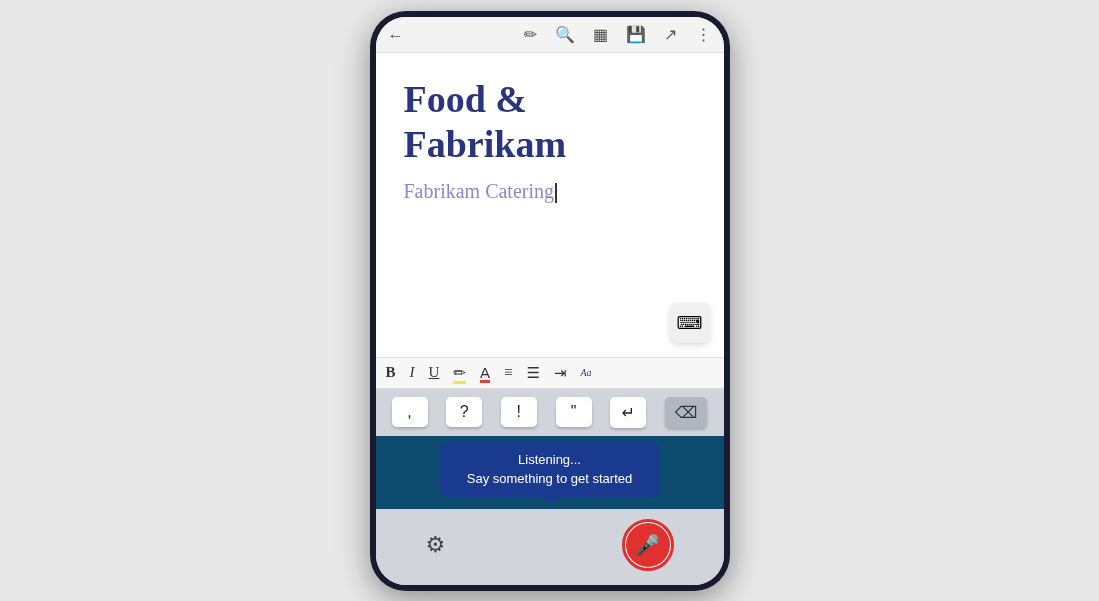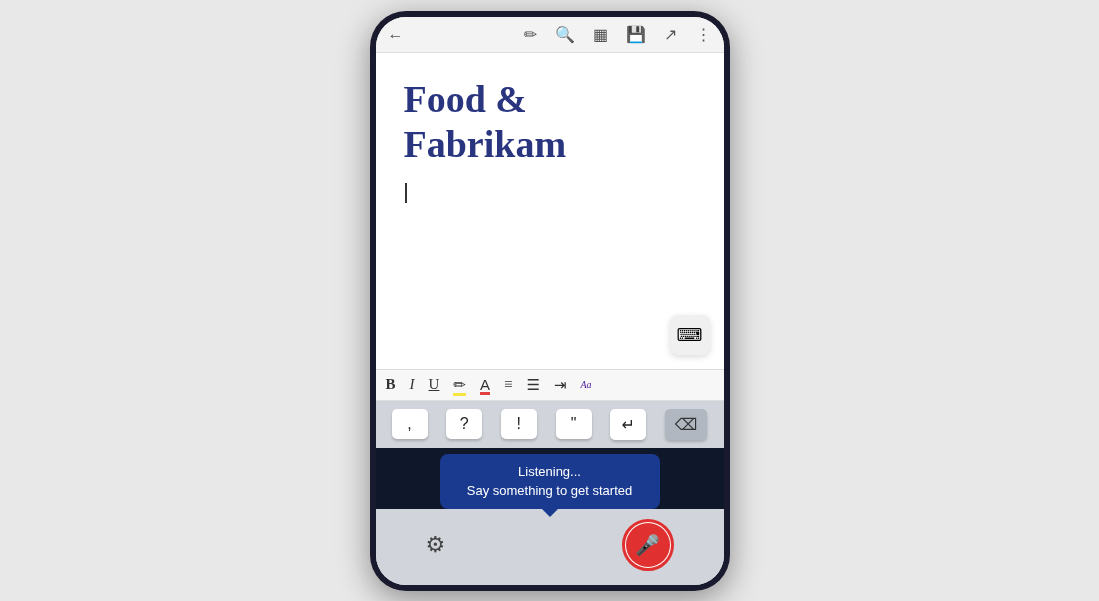--- a/index.html
+++ b/index.html
@@ -256,22 +256,22 @@
       position: relative;
       z-index: 1;
       font-size: 20px;
       color: #fff;
     }
 
     .tooltip-area {
       display: flex;
       flex-direction: column;
       align-items: center;
-      padding: 6px 0 0 0;
-      background: #0f172a;
+      padding: 6px 0 12px 0;
+      background: #0c4a6e;
       flex-shrink: 0;
     }
   </style>
 </head>
 <body>
 
 <div class="phone-outer">
   <div class="phone-inner">
 
     <div class="toolbar">
@@ -284,21 +284,21 @@
       <span class="toolbar-icon">↗</span>
       <span class="toolbar-icon">⋮</span>
     </div>
 
     <div class="doc-area">
       <div class="doc-title">
         <span>Food &amp;</span><br>
         <span>Fabrikam</span>
       </div>
       <div class="doc-subtitle">
-        <span class="cursor"></span>
+        <span>Fabrikam Catering</span><span class="cursor"></span>
       </div>
 
       <div class="keyboard-toggle">
         <span style="font-size:18px;">⌨</span>
       </div>
     </div>
 
     <div class="format-bar">
       <span class="format-btn bold">B</span>
       <span class="format-btn italic">I</span>

